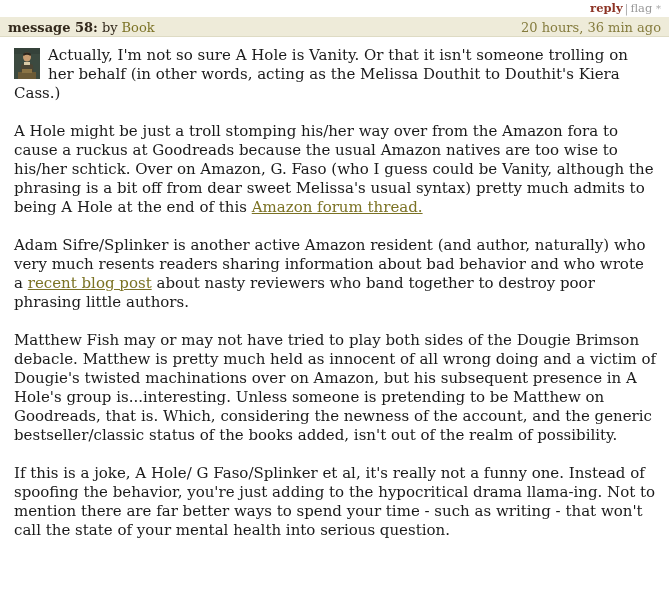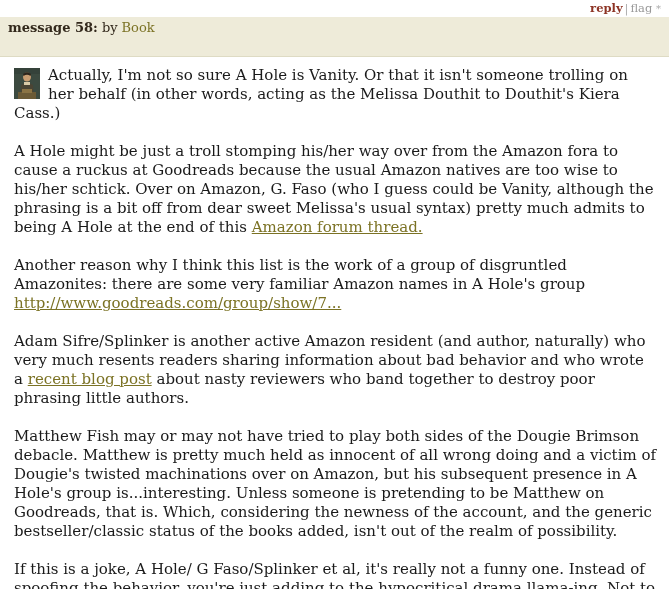--- a/index.html
+++ b/index.html
@@ -37,21 +37,21 @@
     color: #aaaaaa;
     font-size: 10px;
   }
   
   .header-bar {
     background: #eeebd9;
     border-bottom: 1px solid #dedbc4;
     display: flex;
     justify-content: space-between;
     align-items: center;
-    padding: 3px 8px 20px 8px;
+    padding: 3px 8px 0 8px;
     font-size: 13px;
     line-height: 16px;
     color: #33291c;
   }
   .msg-label { font-weight: bold; color: #33291c; }
   .by-label { color: #33291c; margin-left: 4px; }
   .author-link {
     color: #7b7224;
     text-decoration: none;
     margin-left: 4px;
@@ -84,36 +84,36 @@
 <div class="page">
 
   <div class="top-actions">
     <a href="#" class="reply-link-top">reply</a><span class="sep">|</span><a href="#" class="flag-link">flag</a> <span class="flag-marker">*</span>
   </div>
 
   <div class="header-bar">
     <div>
       <span class="msg-label">message 58:</span><span class="by-label">by</span><a href="#" class="author-link">Book</a>
     </div>
+    <div class="timestamp">20 hours, 36 min ago</div>
   </div>
 
   <div class="message-body">
     <svg class="avatar" viewBox="0 0 26 31" xmlns="http://www.w3.org/2000/svg">
       <rect x="0" y="0" width="26" height="31" fill="#3c4a40"></rect>
       <rect x="0" y="0" width="26" height="6" fill="#35423a"></rect>
       <ellipse cx="13" cy="9" rx="4" ry="4.5" fill="#c79d72"></ellipse>
       <path d="M9 6 Q13 2.5 17 6 L16.5 8 Q13 5.5 9.5 8 Z" fill="#2a241c"></path>
       <path d="M6 31 L7 17 Q13 13 19 17 L20 31 Z" fill="#4a4434"></path>
       <rect x="10" y="14" width="6" height="3" fill="#d9cba8"></rect>
       <rect x="4" y="24" width="18" height="7" fill="#6b5a36"></rect>
       <rect x="8" y="21" width="10" height="4" fill="#8a7344"></rect>
     </svg>
     <div>
         <p><span>Actually, I'm not so sure A Hole is Vanity. Or that it isn't someone trolling on her behalf (in other words, acting as the Melissa Douthit to Douthit's Kiera Cass.)</span></p>
         <p><span>A Hole might be just a troll stomping his/her way over from the Amazon fora to cause a ruckus at Goodreads because the usual Amazon natives are too wise to his/her schtick. Over on Amazon, G. Faso (who I guess could be Vanity, although the phrasing is a bit off from dear sweet Melissa's usual syntax) pretty much admits to being A Hole at the end of this </span><a href="#">Amazon forum thread.</a></p>
-        <p><span>Another reason why I think this list is the work of a group of disgruntled Amazonites: there are some very familiar Amazon names in A Hole's group </span><a href="#">http://www.goodreads.com/group/show/7...</a></p>
         <p><span>Adam Sifre/Splinker is another active Amazon resident (and author, naturally) who very much resents readers sharing information about bad behavior and who wrote a </span><a href="#">recent blog post</a><span> about nasty reviewers who band together to destroy poor phrasing little authors.</span></p>
         <p><span>Matthew Fish may or may not have tried to play both sides of the Dougie Brimson debacle. Matthew is pretty much held as innocent of all wrong doing and a victim of Dougie's twisted machinations over on Amazon, but his subsequent presence in A Hole's group is...interesting. Unless someone is pretending to be Matthew on Goodreads, that is. Which, considering the newness of the account, and the generic bestseller/classic status of the books added, isn't out of the realm of possibility.</span></p>
         <p><span>If this is a joke, A Hole/ G Faso/Splinker et al, it's really not a funny one. Instead of spoofing the behavior, you're just adding to the hypocritical drama llama-ing. Not to mention there are far better ways to spend your time - such as writing - that won't call the state of your mental health into serious question.</span></p>
       </div>
   </div>
 
 </div>
 
 </body></html>

